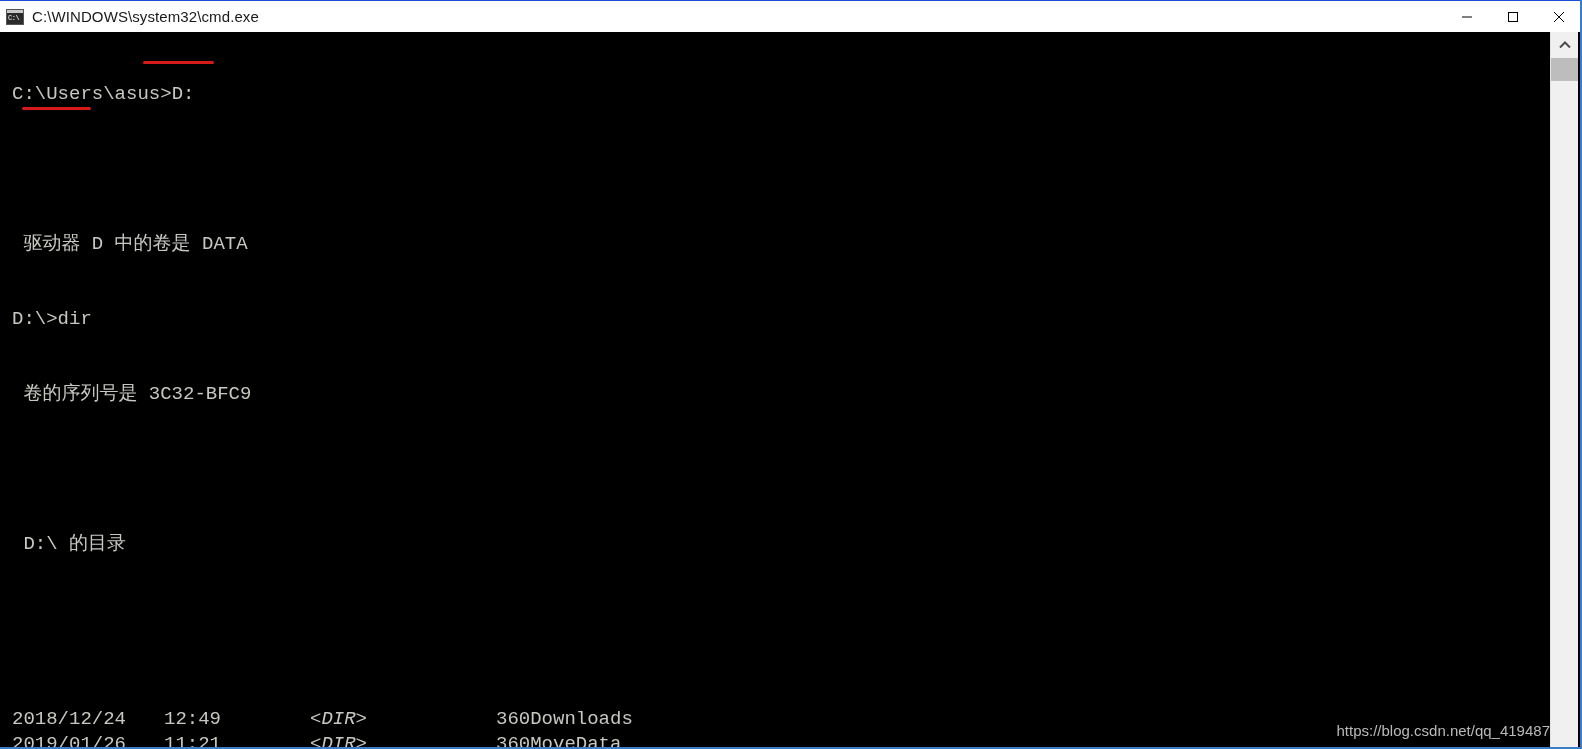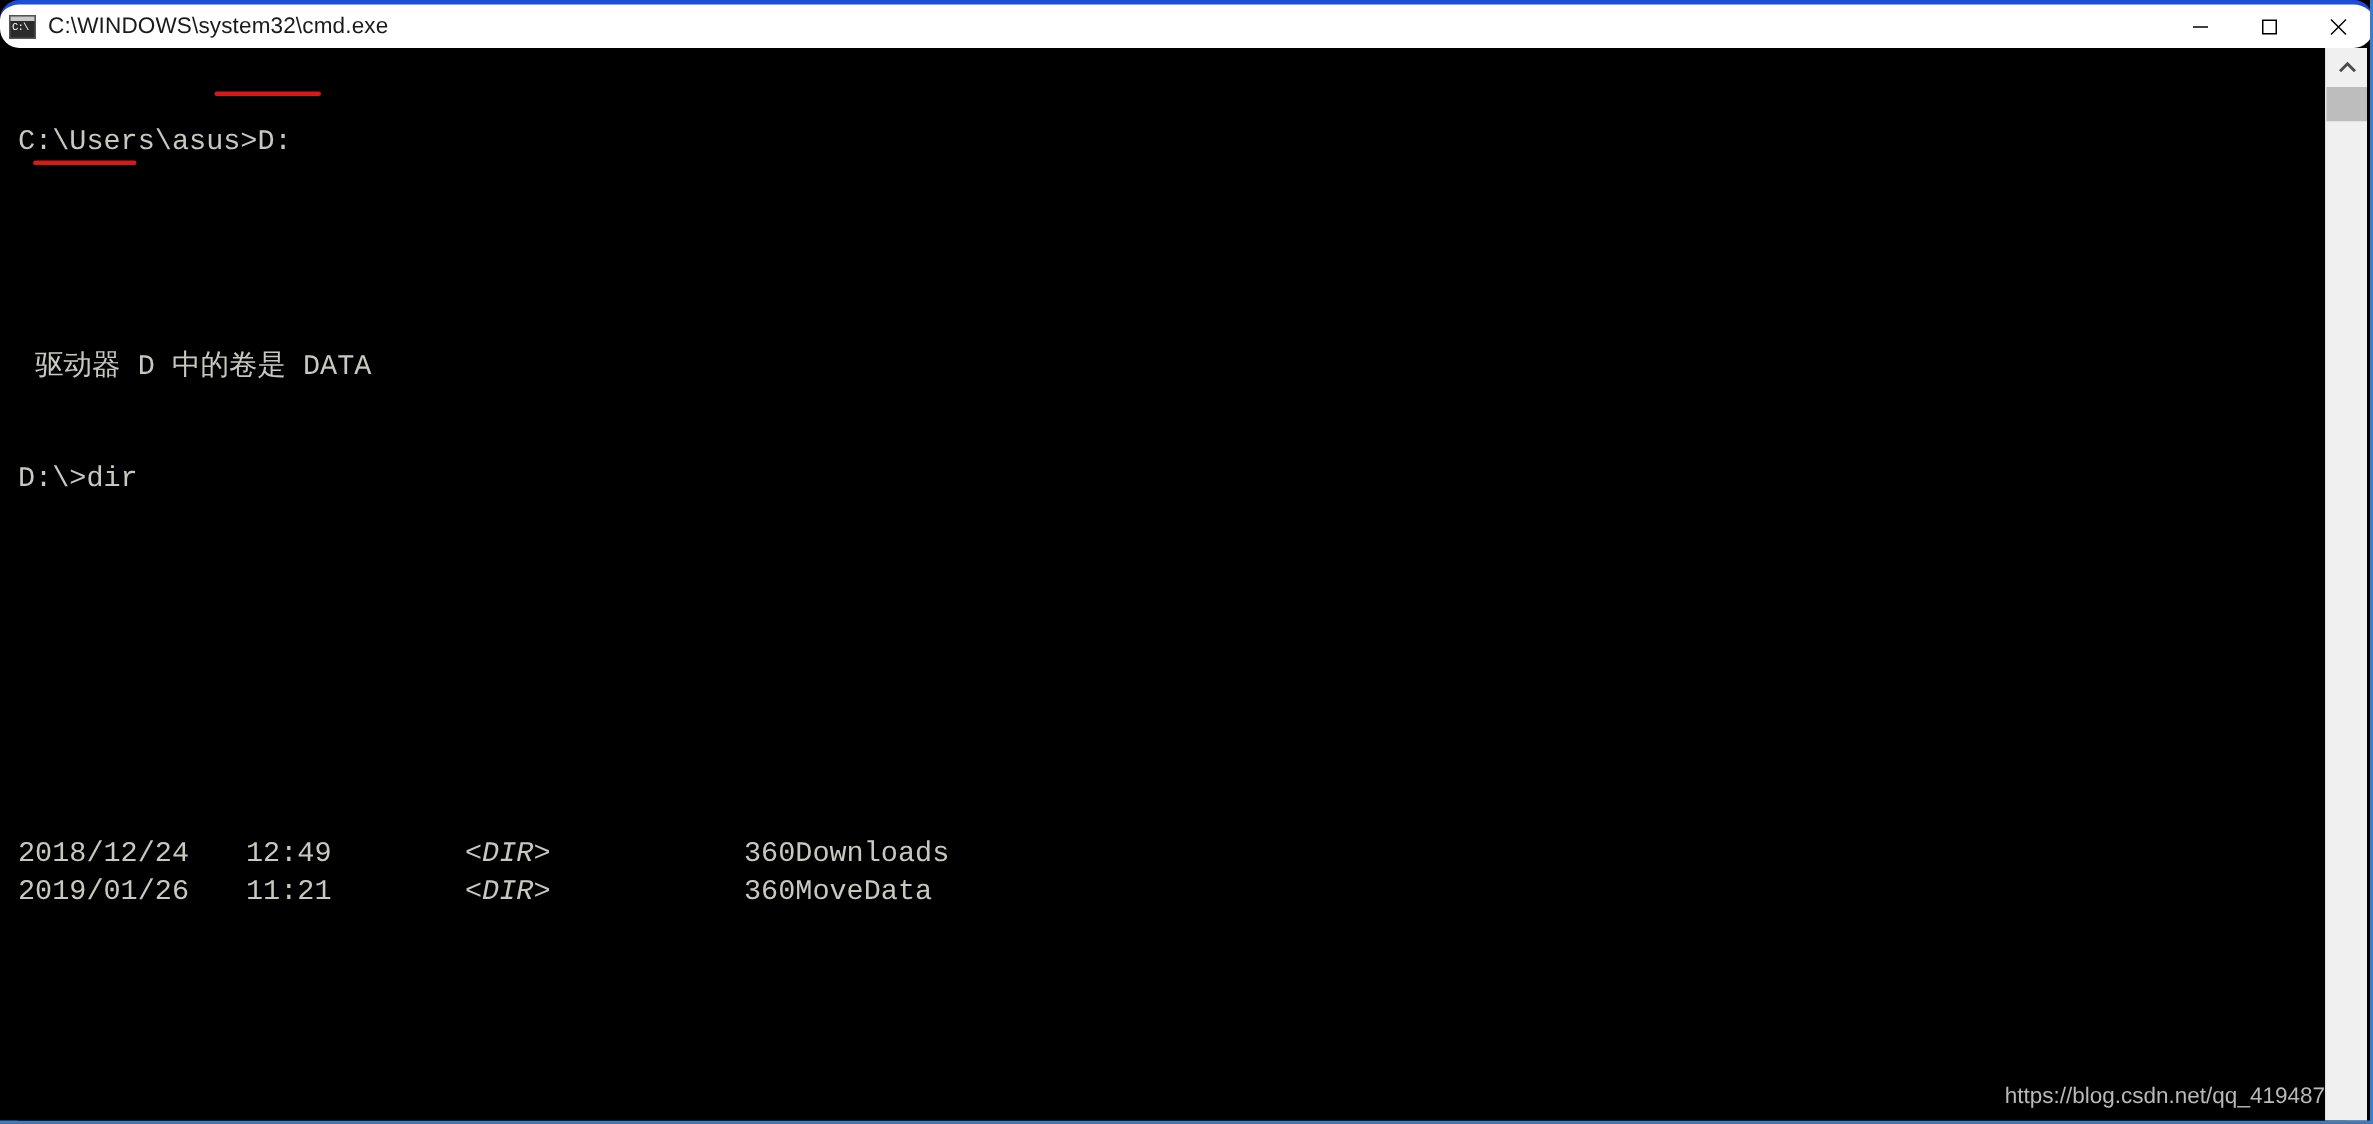--- a/index.html
+++ b/index.html
@@ -26,26 +26,25 @@
     overflow: hidden;
   }
 
   
   #title-bar {
     position: absolute;
     left: 0; top: 0;
     width: 1582px;
     height: 32px;
     background: #ffffff;
-    border-top: 3px solid #1d4ed8;
+    border-top: 1px solid #1d4ed8;
     box-sizing: border-box;
     display: flex;
     align-items: center;
     z-index: 5;
-    border-radius: 13px;
   }
   #cmd-icon {
     width: 18px;
     height: 16px;
     margin-left: 6px;
     margin-right: 8px;
     background: #2b2b2b;
     border: 1px solid #555;
     box-sizing: border-box;
     position: relative;
@@ -203,21 +202,23 @@
         </svg>
       </div>
     </div>
   </div>
 
   <div id="console">
     <div class="con-line">C:\Users\asus&gt;D:</div>
     <div class="con-blank"></div>
     <div class="con-line"> 驱动器 D 中的卷是 DATA</div>
     <div class="con-line">D:\&gt;dir</div>
+    <div class="con-line"> 卷的序列号是 3C32-BFC9</div>
     <div class="con-blank"></div>
+    <div class="con-line"> D:\ 的目录</div>
     <div class="con-blank"></div>
 
     <div id="dir-listing"><div class="con-line"><span class="col-date">2018/12/24</span><span class="col-time">12:49</span><span class="col-size" style="text-align: left; padding-left: 4px;">&lt;DIR&gt;</span><span class="col-name">360Downloads</span></div><div class="con-line"><span class="col-date">2019/01/26</span><span class="col-time">11:21</span><span class="col-size" style="text-align: left; padding-left: 4px;">&lt;DIR&gt;</span><span class="col-name">360MoveData</span></div></div>
 
     
     
   </div>
 
   <div class="red-underline" id="underline-1" style="left:143px; top:61px; width:71px;"></div>
   <div class="red-underline" id="underline-2" style="left:22px; top:107px; width:69px;"></div>

